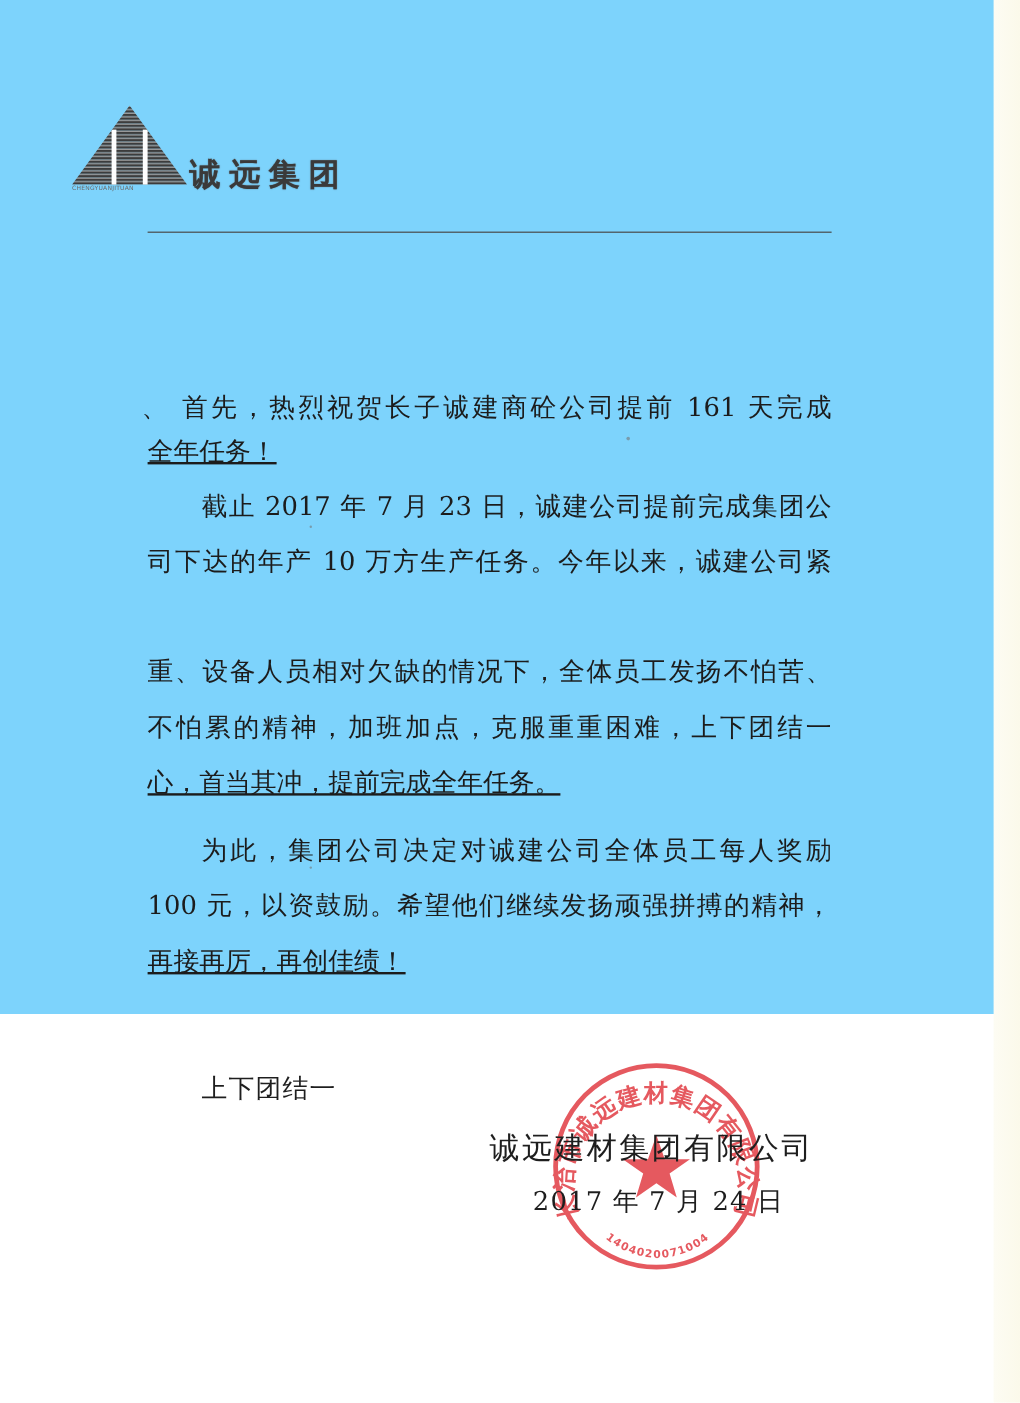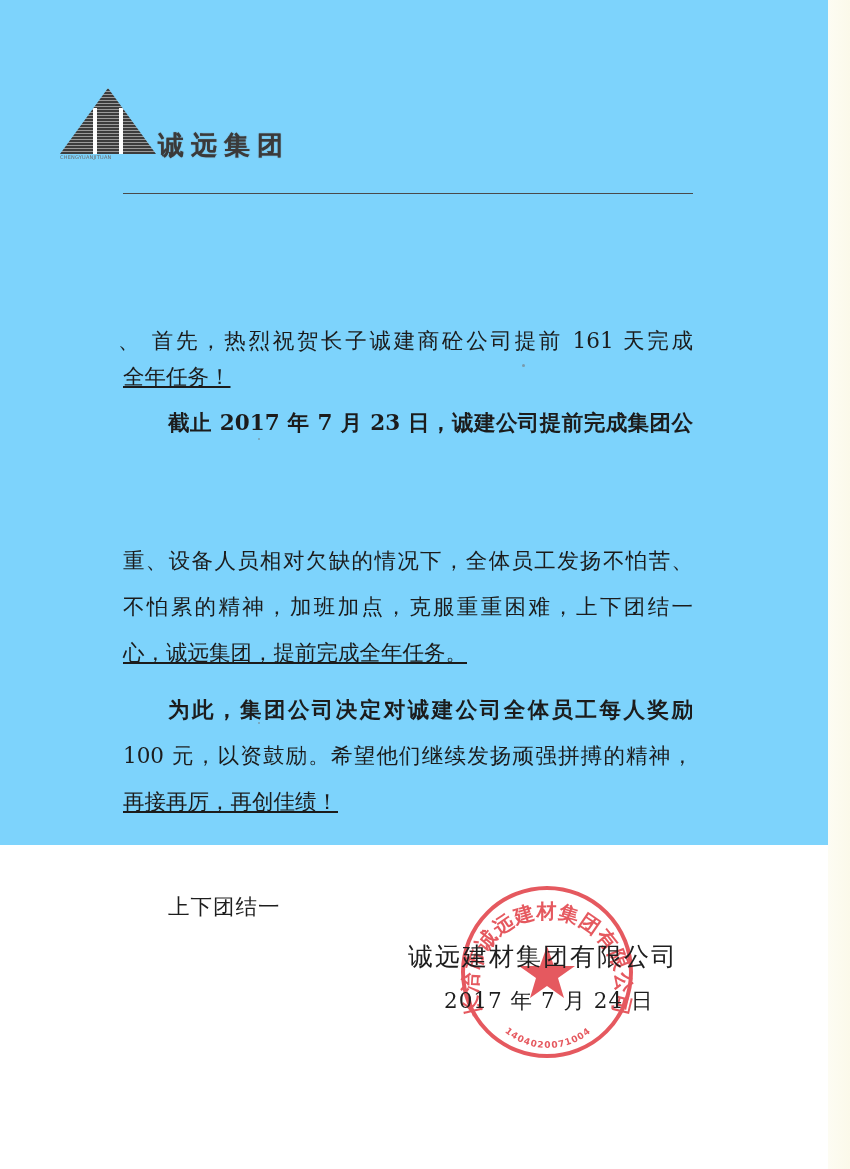--- a/index.html
+++ b/index.html
@@ -77,21 +77,21 @@
       left: 123px;
       width: 570px;
       font-size: 21.5px;
       line-height: 30px;
       white-space: nowrap;
       color: #1c1c1c;
       text-align: justify;
       text-align-last: justify;
     }
     .line.last { text-align-last: left; text-decoration: underline; }
-    .line.indent { left: 168px; width: 525px; font-weight: bold; }
+    .line.indent { left: 168px; width: 525px; }
     .line.first { left: 118px; width: 575px; }
     .closing {
       position: absolute;
       left: 168px; top: 892px;
       font-size: 21.5px;
       letter-spacing: 1px;
     }
     .signer {
       position: absolute;
       left: 408px; top: 940px;
@@ -146,23 +146,24 @@
   <div class="logo-caption">CHENGYUANJITUAN</div>
   <div class="logo-name">诚远集团</div>
 
   <div class="rule"></div>
 
 
   <div class="line first" style="top:316px;margin-top:10px;">、 首先，热烈祝贺长子诚建商砼公司提前 161 天完成</div>
   <div class="line last" style="top:362px;">全年任务！</div>
 
   <div class="line indent" style="top:408px;">截止 2017 年 7 月 23 日，诚建公司提前完成集团公</div>
+  <div class="line" style="top:454px;">司下达的年产 10 万方生产任务。今年以来，诚建公司紧</div>
   <div class="line" style="top:546px;">重、设备人员相对欠缺的情况下，全体员工发扬不怕苦、</div>
   <div class="line" style="top:592px;">不怕累的精神，加班加点，克服重重困难，上下团结一</div>
-  <div class="line last" style="top:638px;">心，诚远集团，提前完成全年任务。</div>
+  <div class="line last" style="top:638px;">心，首当其冲，提前完成全年任务。</div>
 
   <div class="line indent" style="top:695px;">为此，集团公司决定对诚建公司全体员工每人奖励</div>
   <div class="line" style="top:741px;">100 元，以资鼓励。希望他们继续发扬顽强拼搏的精神，</div>
   <div class="line last" style="top:787px;">再接再厉，再创佳绩！</div>
 
   <div class="closing">上下团结一</div>
 
   <div class="stamp">
     <svg width="190" height="185" viewBox="0 0 190 185">
       <defs>

